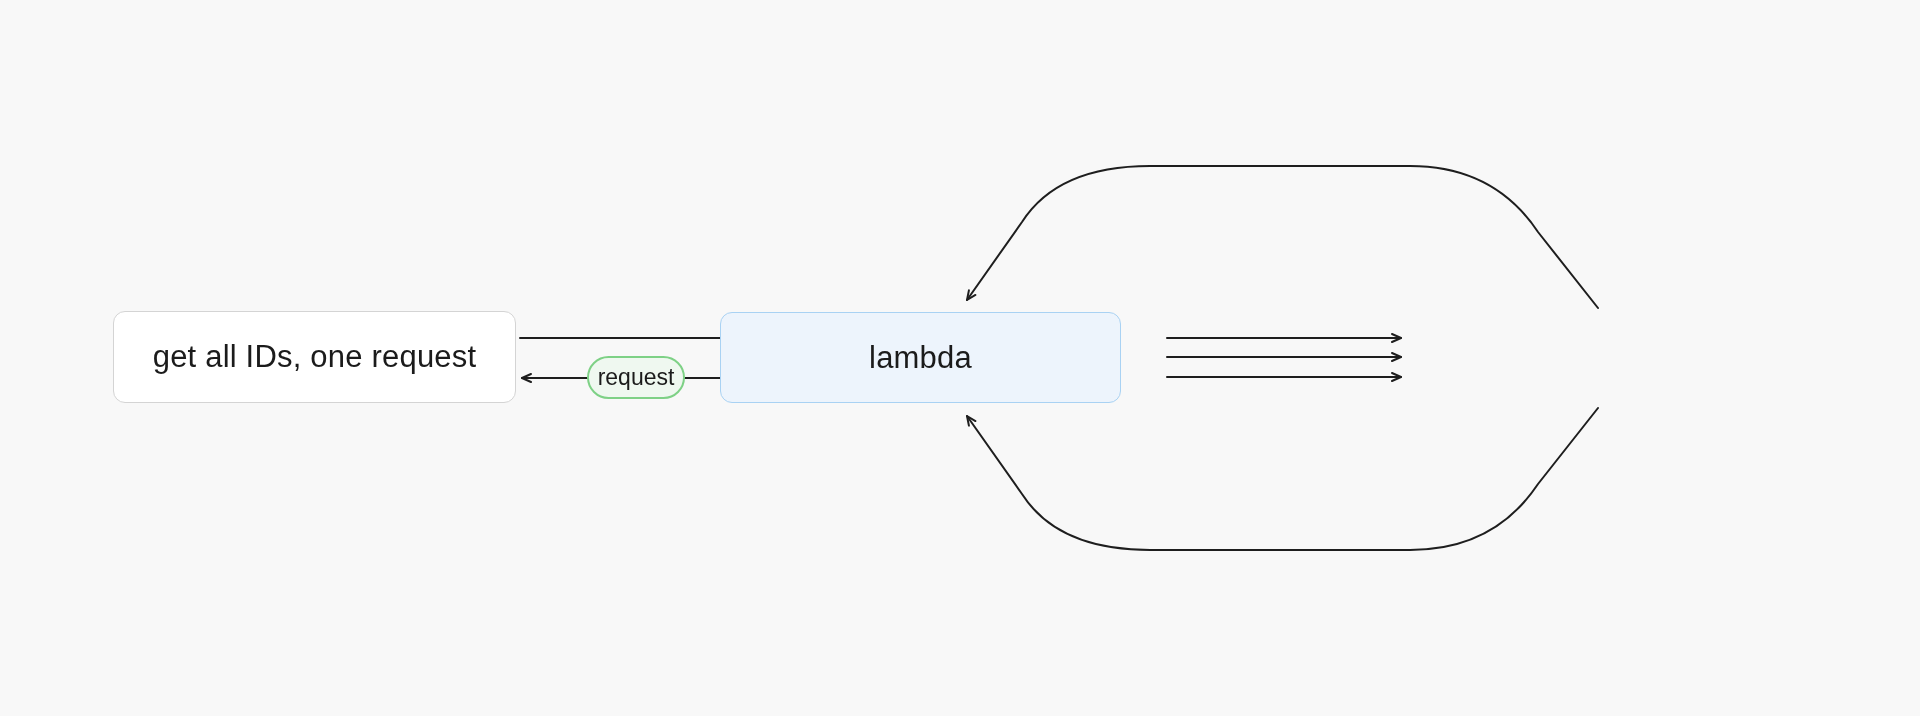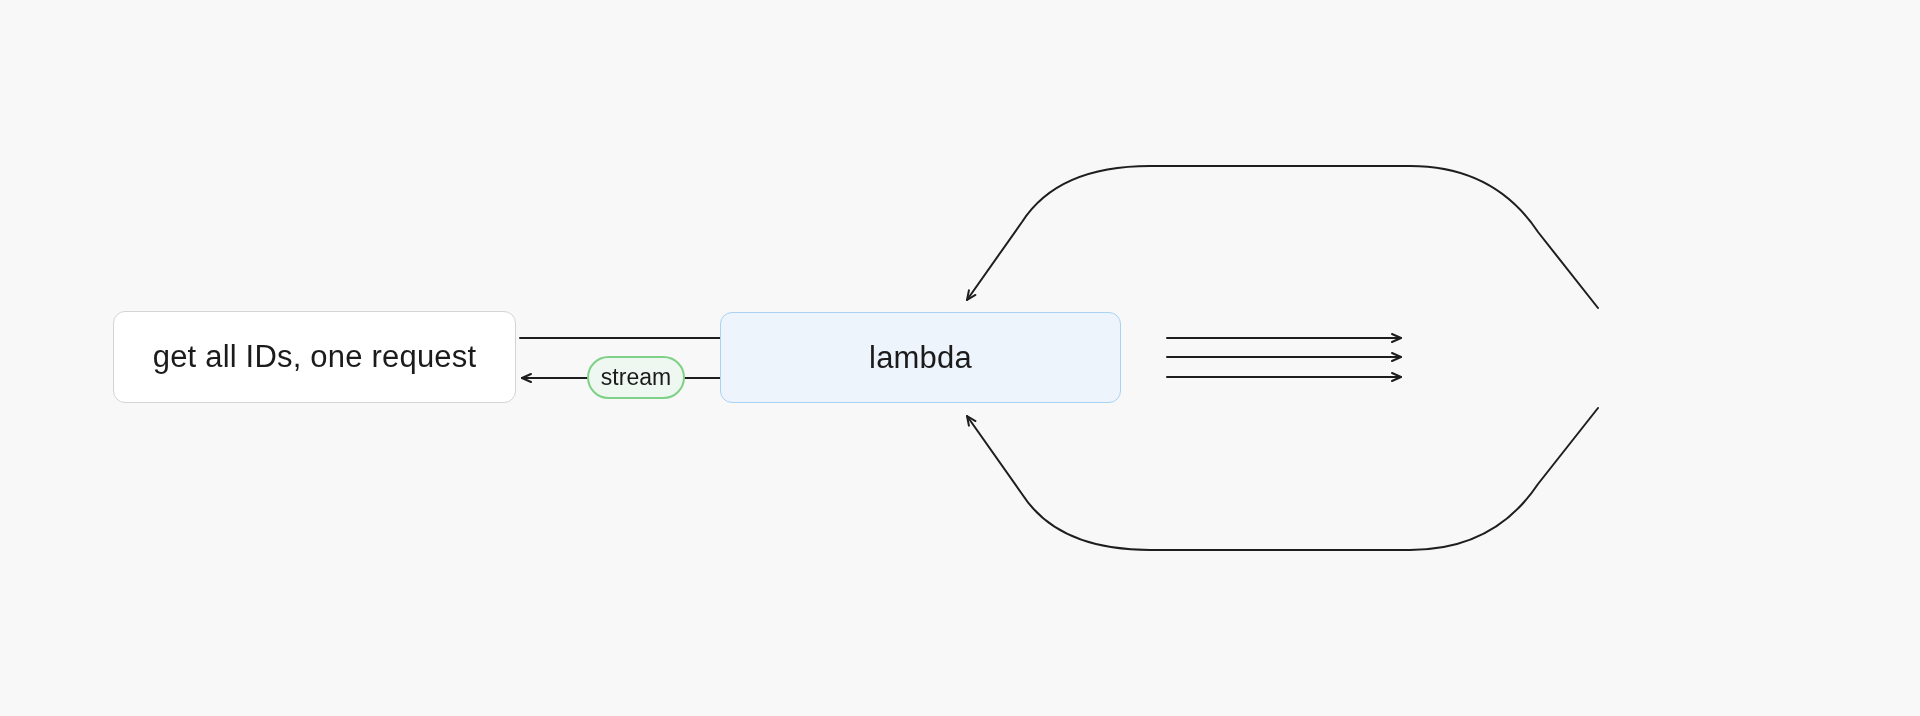--- a/index.html
+++ b/index.html
@@ -103,16 +103,16 @@
   <div class="node node-request">
     <span>get all IDs, one request</span>
   </div>
 
   <div class="node node-lambda">
     <span>lambda</span>
   </div>
 
 
   <div class="edge-pill">
-    <span>stream</span>
+    <span>request</span>
   </div>
 
 </div>
 
 </body></html>

